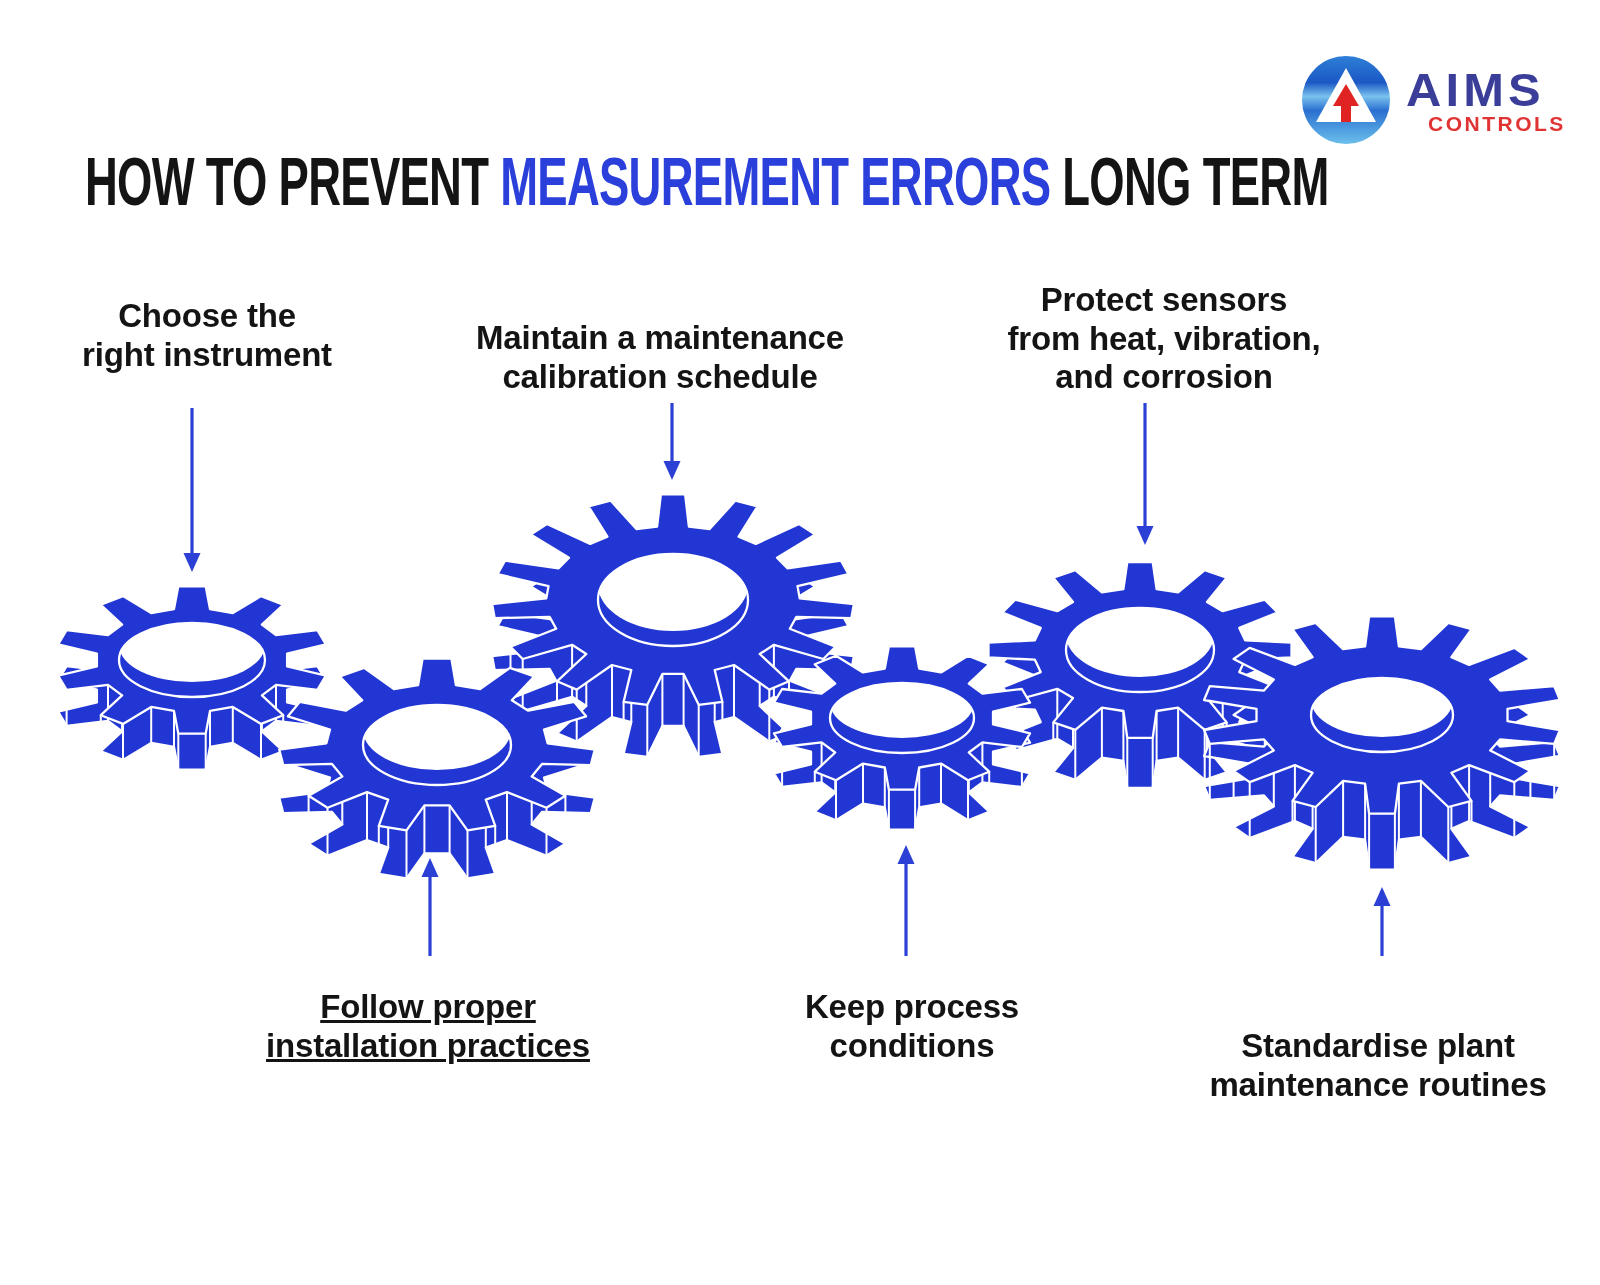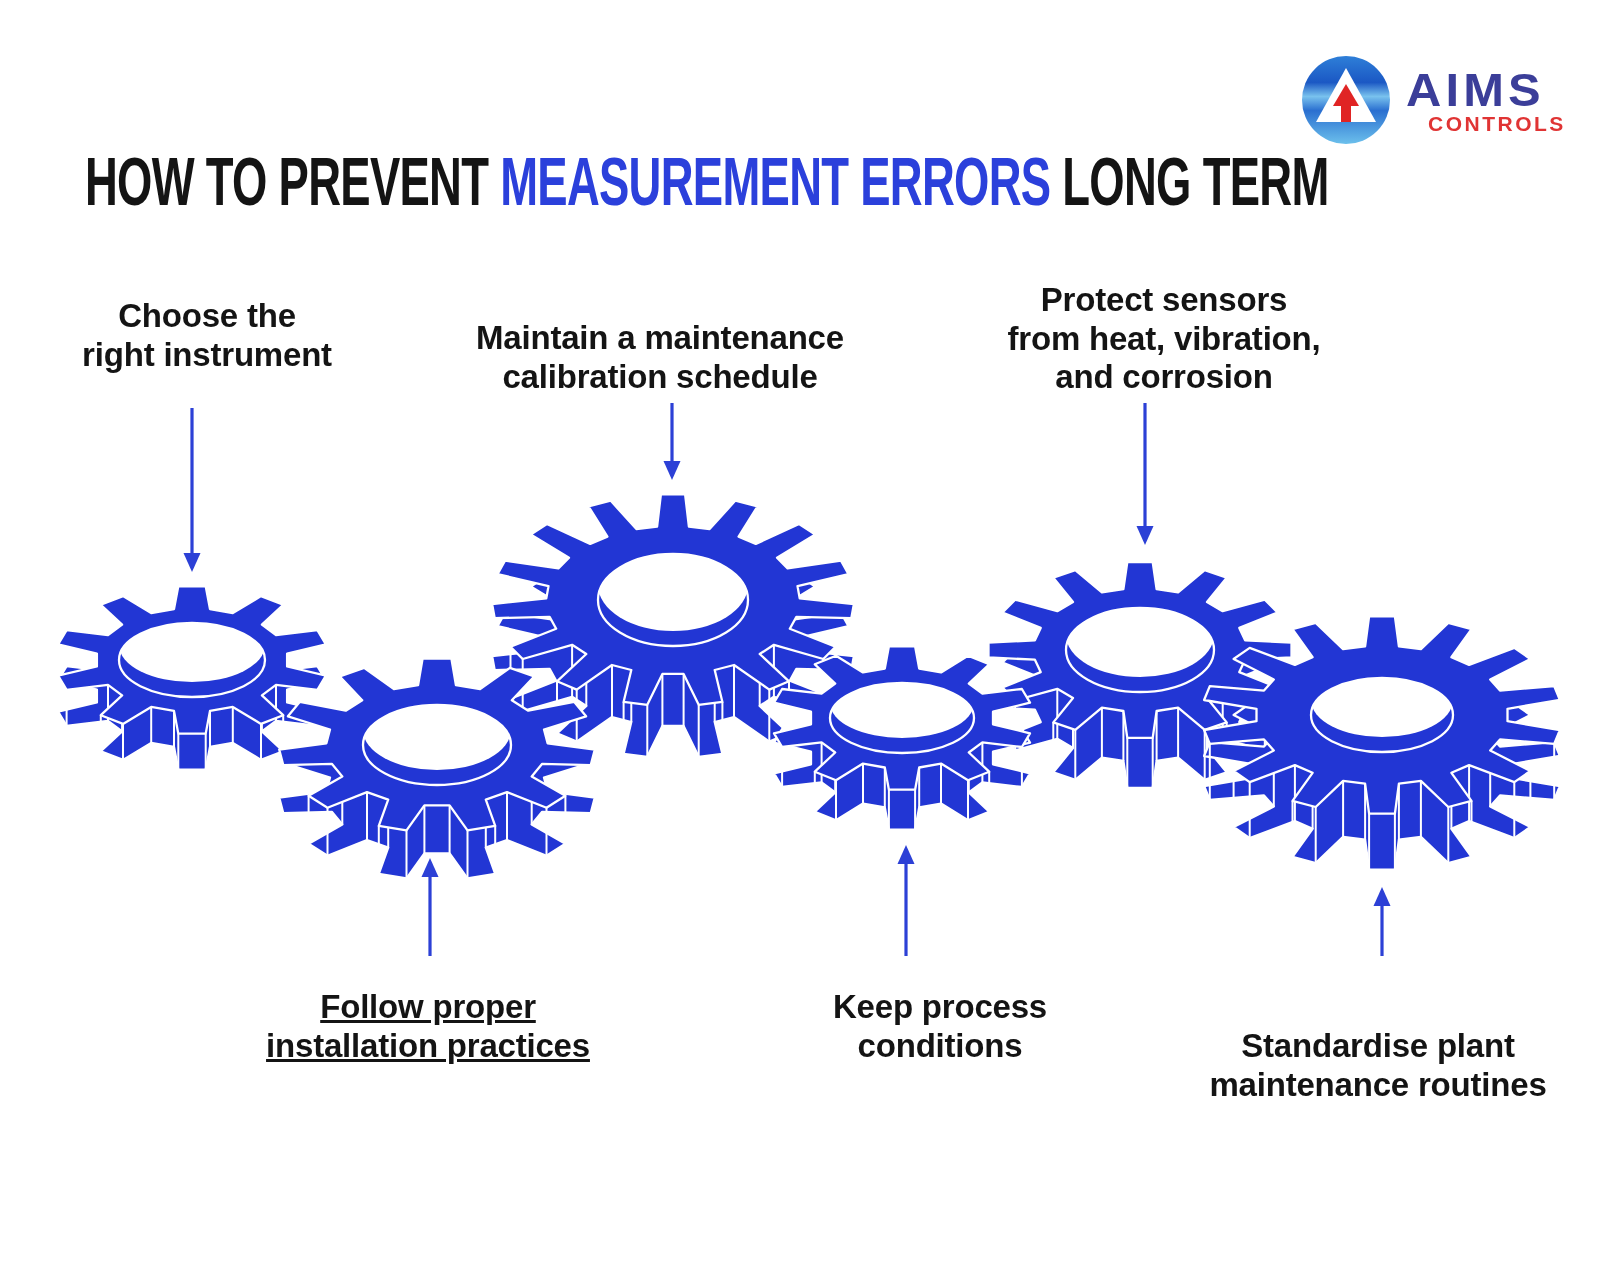--- a/index.html
+++ b/index.html
@@ -164,21 +164,21 @@
     </div>
     <div class="step" style="left: 1150px; top: 281px; margin-left: 14px;">
       <div>Protect sensors</div>
       <div>from heat, vibration,</div>
       <div>and corrosion</div>
     </div>
     <div class="step" style="left: 428px; top: 988px; text-decoration: underline;">
       <div>Follow proper</div>
       <div>installation practices</div>
     </div>
-    <div class="step" style="left: 912px; top: 988px; margin-left: 28px;">
+    <div class="step" style="left: 912px; top: 988px;">
       <div>Keep process</div>
       <div>conditions</div>
     </div>
     <div class="step" style="left: 1378px; top: 988px; margin-top: 39px;">
       <div>Standardise plant</div>
       <div>maintenance routines</div>
     </div>
   </div>
 
 </body></html>

